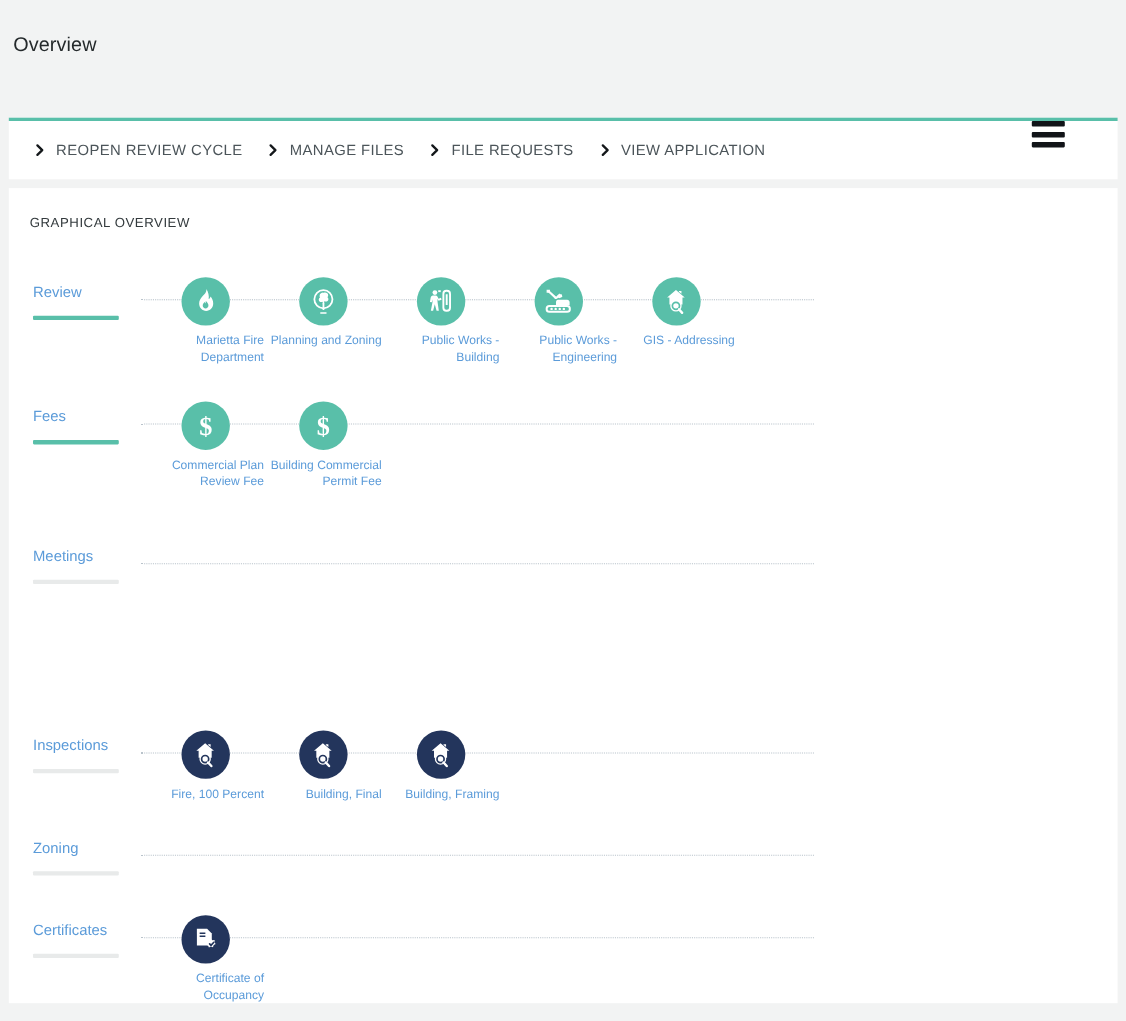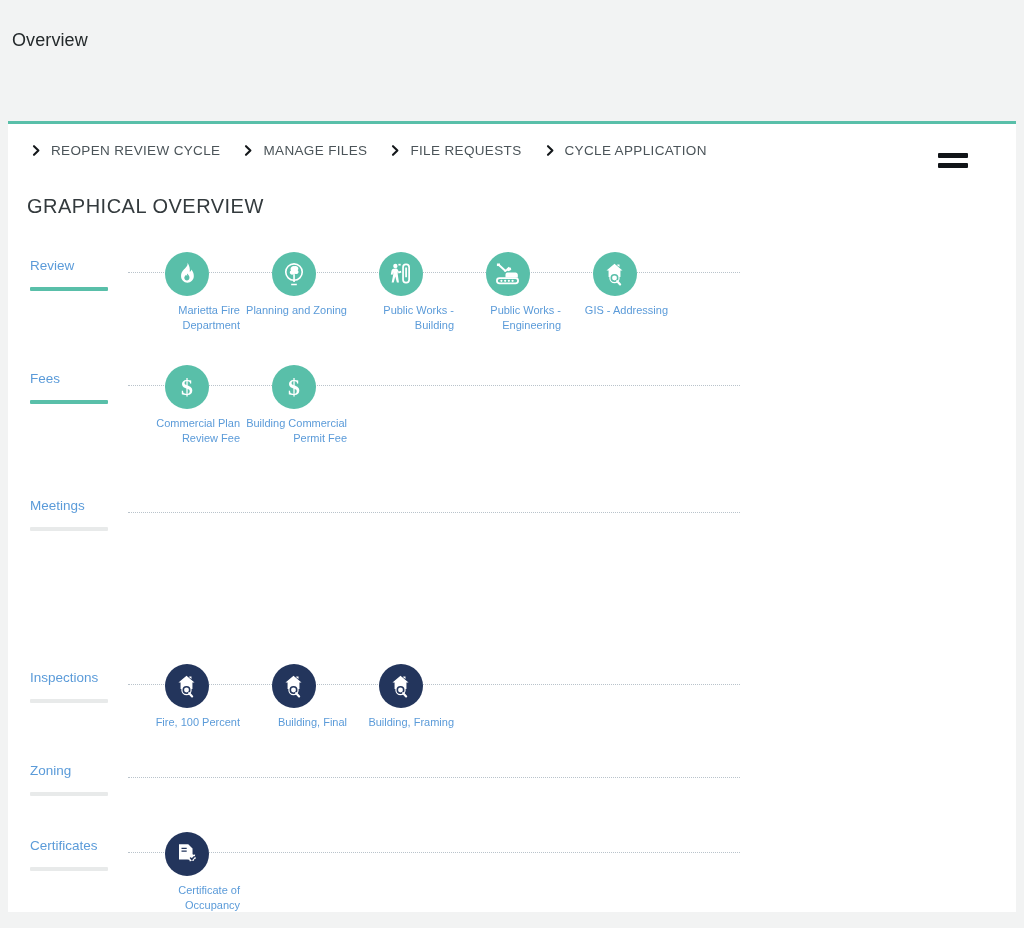--- a/index.html
+++ b/index.html
@@ -34,27 +34,27 @@
     font-size: 18px;
     font-weight: 400;
     color: #24292b;
     letter-spacing: 0.1px;
   }
 
   
   .action-bar {
     position: absolute;
     left: 8px;
-    top: 121px;
+    top: 107px;
     width: 1008px;
     height: 56px;
     background: #ffffff;
     border-top: 3px solid #59bfa9;
     display: flex;
-    align-items: flex-end;
+    align-items: flex-start;
   }
   .action-item {
     display: flex;
     align-items: center;
     height: 100%;
     padding: 0 0 0 0;
     margin-left: 22px;
     cursor: pointer;
     white-space: nowrap;
   }
@@ -100,21 +100,21 @@
     left: 8px;
     top: 171px;
     width: 1008px;
     height: 741px;
     background: #ffffff;
   }
   .card-title {
     position: absolute;
     left: 19px;
     top: 24px;
-    font-size: 20px;
+    font-size: 12px;
     color: #333a3d;
     letter-spacing: 0.5px;
     font-weight: 400;
   }
 
   
   .rows {
     position: absolute;
     left: 0;
     top: 54px;
@@ -226,21 +226,21 @@
           </svg>
         </span>
         <span class="action-label">FILE REQUESTS</span>
       </div>
       <div class="action-item">
         <span class="chev">
           <svg width="13" height="13" viewBox="0 0 13 13">
             <path fill="none" stroke="#14181b" stroke-width="2.1" stroke-linecap="round" stroke-linejoin="round" d="M4 2.2l4.4 4.3L4 10.8"></path>
           </svg>
         </span>
-        <span class="action-label">CYCLE APPLICATION</span>
+        <span class="action-label">VIEW APPLICATION</span>
       </div>
       <div class="action-spacer"></div>
     <div class="hamburger">
       <span></span>
       <span></span>
       <span></span>
     </div>
   </div>
 
   <div class="card">

